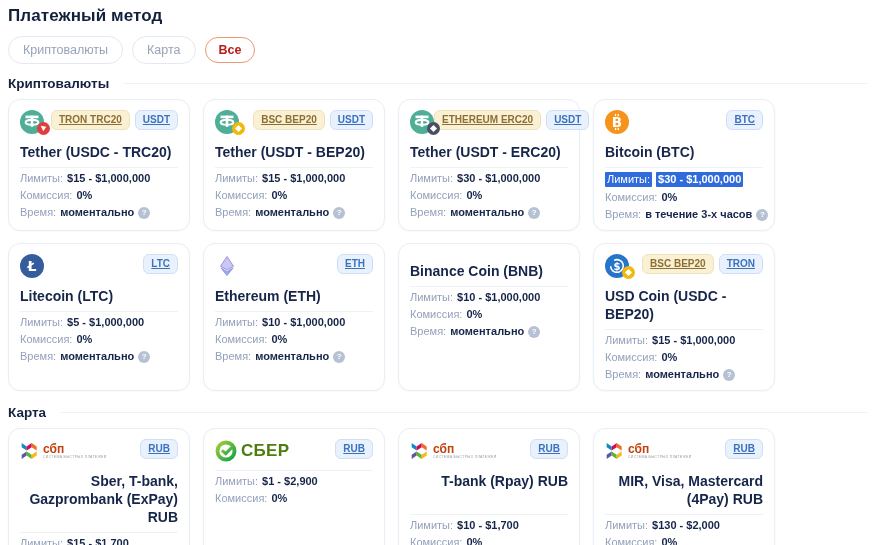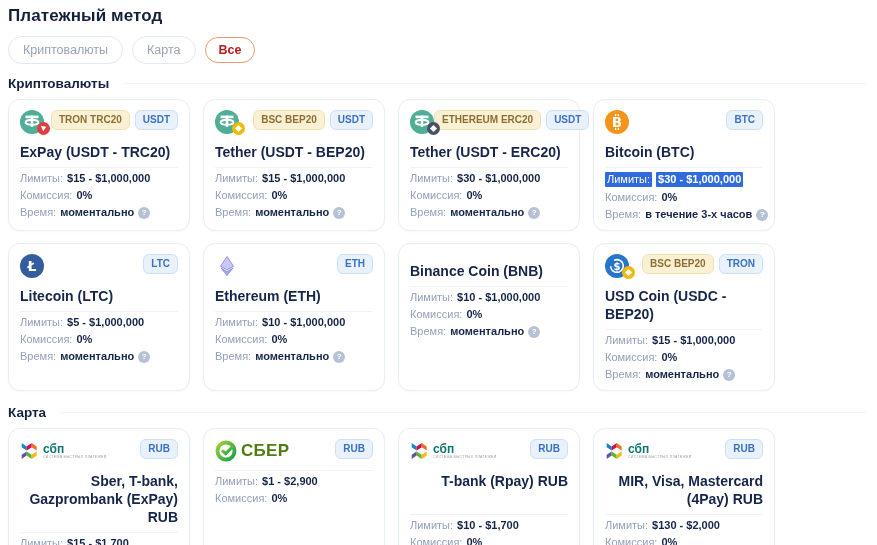--- a/index.html
+++ b/index.html
@@ -24,38 +24,38 @@
 
   .card { background: #fff; border: 1px solid #E9EDF4; border-radius: 12px; padding: 10px 11px 9px 11px;
           box-shadow: 0 1px 2px rgba(20,34,63,.03); cursor: pointer; }
   .card-head { display: flex; justify-content: space-between; align-items: flex-start; height: 25px; }
   .icon-wrap { position: relative; display: inline-flex; align-items: center; height: 24px; }
   .sub { position: absolute; right: -6px; bottom: -1px; width: 13px; height: 13px; border-radius: 50%;
          display: flex; align-items: center; justify-content: center; }
   .dmnd { width: 5px; height: 5px; background: #fff; transform: rotate(45deg); }
   .badges { display: flex; gap: 5px; }
   .badge { display: inline-block; padding: 3px 7px; border-radius: 6px; font-size: 10px; font-weight: 700;
-           line-height: 1.2; white-space: nowrap; }
+           line-height: 1.2; white-space: nowrap; text-decoration: underline; }
   .badge.yellow { background: #FAF0D3; border: 1px solid #F0E2B8; color: #8D6F33; }
   .badge.blue   { background: #E9F1FC; border: 1px solid #CEE0F6; color: #3A72C0; }
 
   .card-title { margin-top: 8px; font-size: 14px; font-weight: 700; color: #16254A; line-height: 18px; }
   .grid.karta .card-title { min-height: 36px; text-align: right; }
 
   .card-details { margin-top: 6px; border-top: 1px solid #EEF1F6; padding-top: 4px; }
   .detail { font-size: 11px; line-height: 13px; display: flex; align-items: center; gap: 4px; white-space: nowrap; }
   .detail + .detail { margin-top: 4px; }
   .lbl { color: #93A1BB; }
   .val { color: #16254A; font-weight: 700; }
   .sel { background: #2F6BDB; color: #fff !important; padding: 1px 2px; border-radius: 1px; }
   .q { width: 12px; height: 12px; border-radius: 50%; background: #B7C1D4; color: #fff; font-size: 8px;
        font-weight: 700; display: inline-flex; align-items: center; justify-content: center; flex: none; }
 
   .sbp-logo { display: flex; align-items: center; gap: 3px; }
-  .sbp-txt b { display: block; font-size: 12px; font-weight: 800; color: #0f766e; line-height: 11px; }
+  .sbp-txt b { display: block; font-size: 12px; font-weight: 800; color: #c2410c; line-height: 11px; }
   .sbp-txt i { display: block; font-style: normal; font-size: 3.5px; color: #9AA0A8; letter-spacing: .3px;
                text-transform: uppercase; line-height: 4px; }
   .sber-logo { display: flex; align-items: center; gap: 4px; }
   .sber-txt { font-size: 17px; font-weight: 800; color: #4d7c0f; letter-spacing: .3px; line-height: 22px; }
 </style>
 </head>
 <body>
 
 <div class="page">
   <div class="page-title">Платежный метод</div>
@@ -85,21 +85,21 @@
                 <svg width="7" height="7" viewBox="0 0 10 10">
                   <path d="M1,1 L9,2.6 L4.6,9 Z" fill="#fff"></path>
                 </svg>
               </span>
             </span>
       <span class="badges">
               <span class="badge yellow">TRON TRC20</span>
               <span class="badge blue">USDT</span>
             </span>
     </div>
-    <div class="card-title">ExPay (USDT - TRC20)</div>
+    <div class="card-title">Tether (USDC - TRC20)</div>
     <div class="card-details">
       <div class="detail">
         <span class="lbl lim-l">Лимиты:</span>
         <span class="val lim-v">$15 - $1,000,000</span>
       </div>
       <div class="detail">
         <span class="lbl fee-l">Комиссия:</span>
         <span class="val fee-v">0%</span>
       </div>
       <div class="detail">

